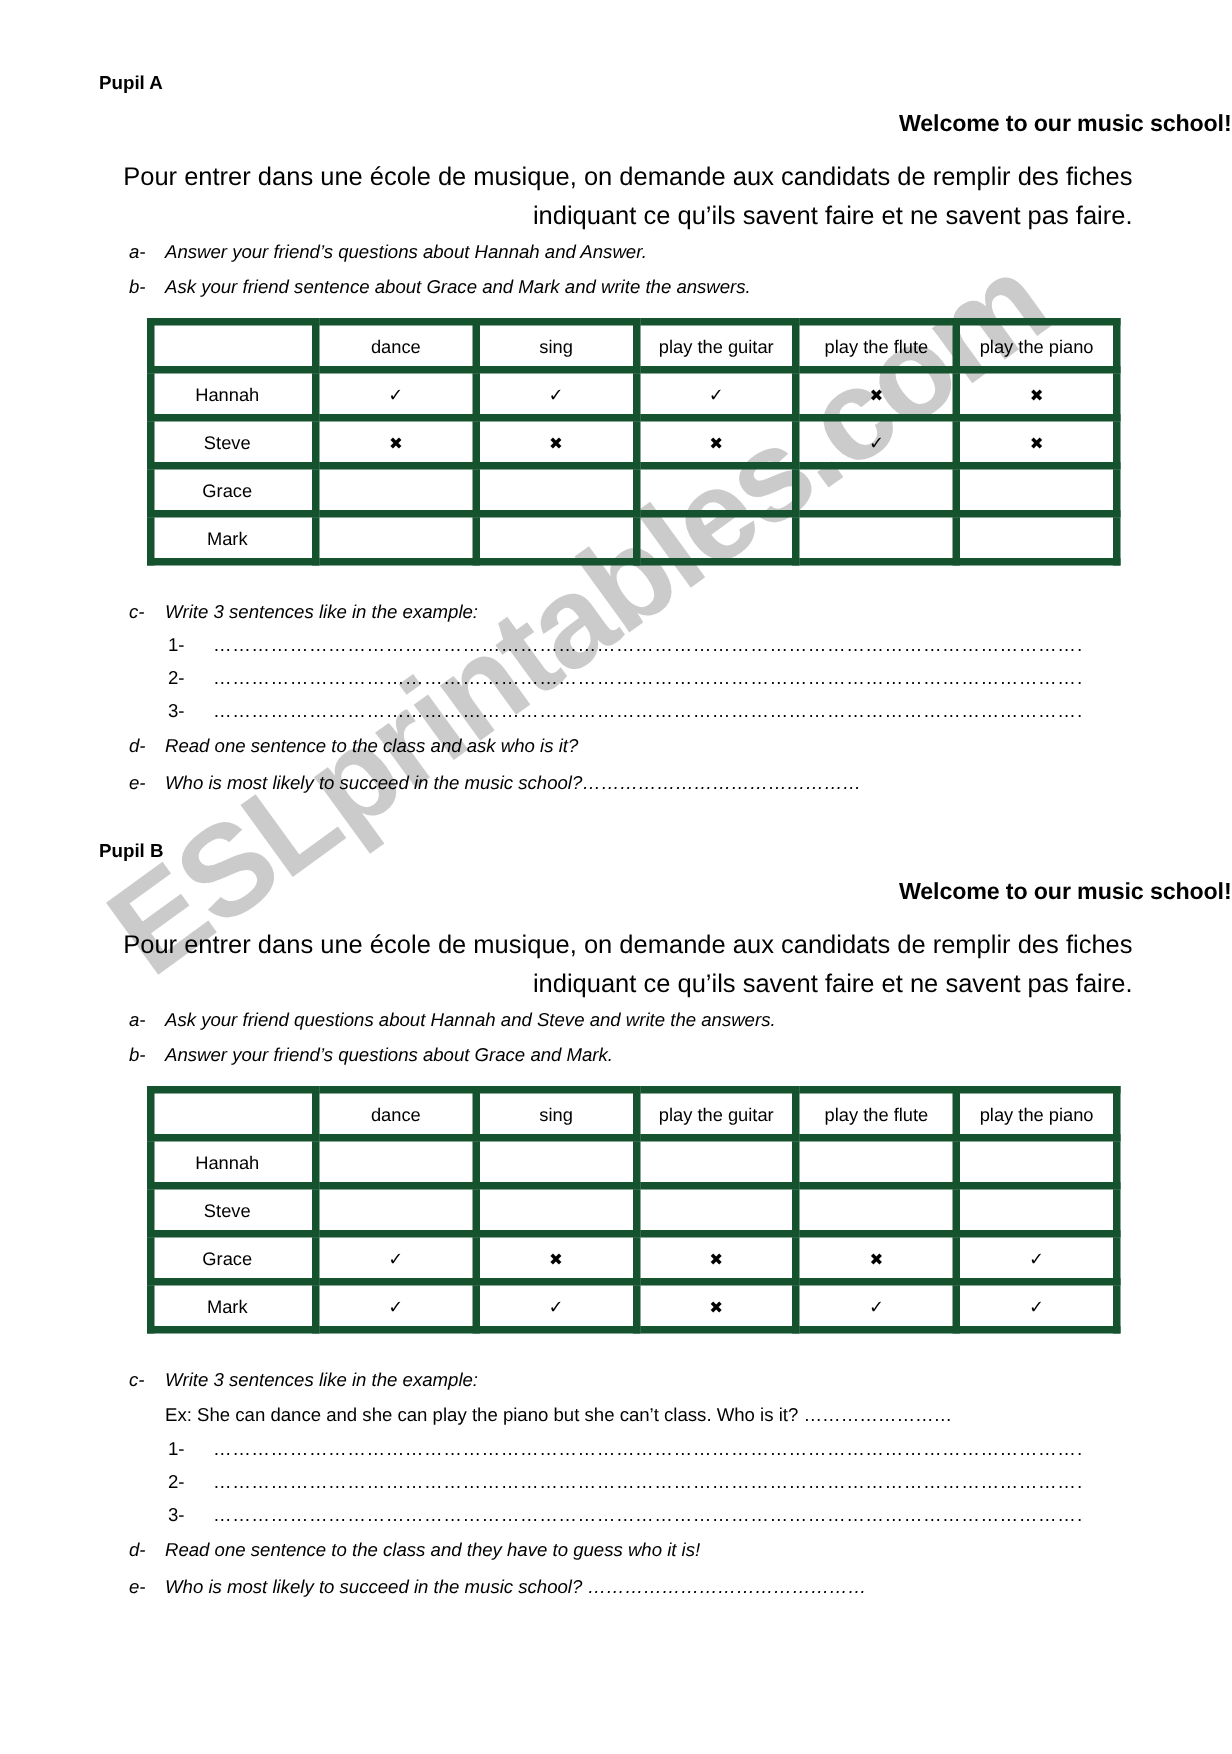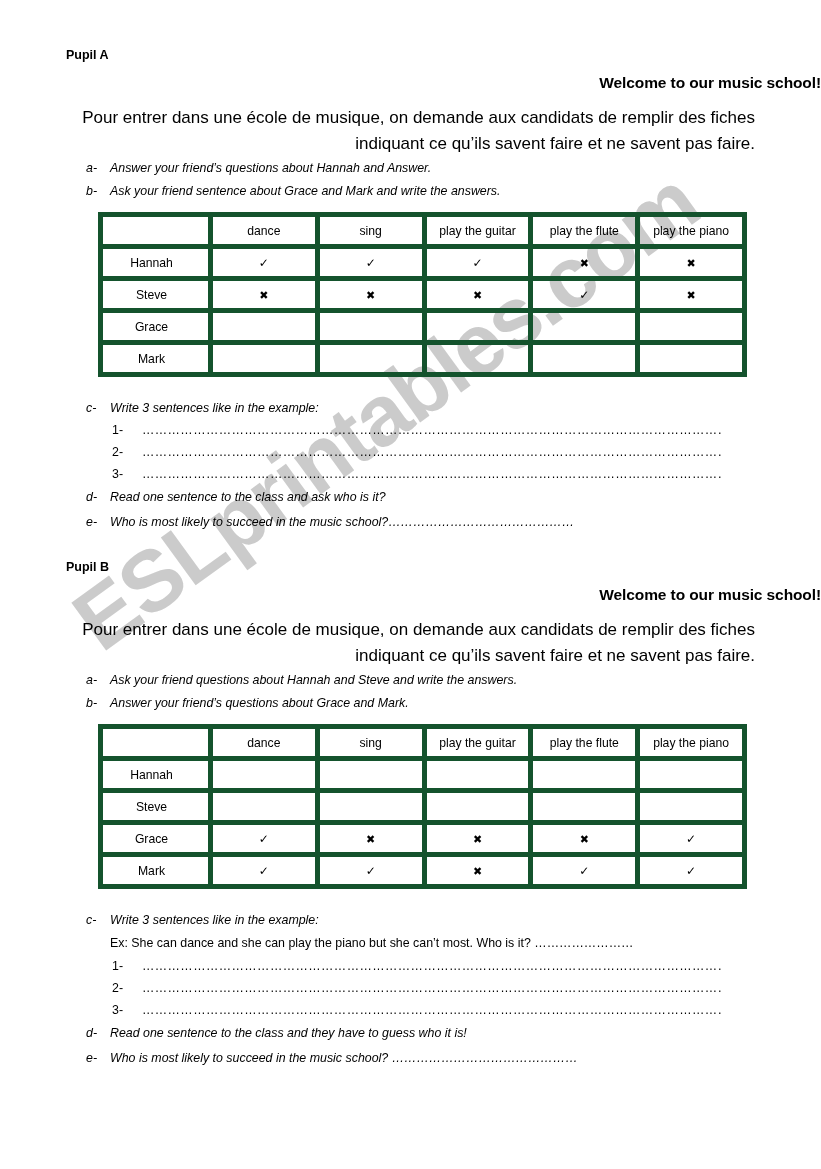--- a/index.html
+++ b/index.html
@@ -359,21 +359,21 @@
               <td class="mark-cell"><span class="mark-check">✓</span></td>
             </tr>
           </tbody>
       </table>
 
       <div class="cblock">
         <div class="c-head">
           <span class="task-letter">c-</span>
           <span class="task-text">Write 3 sentences like in the example:</span>
         </div>
-        <div class="c-example">Ex: She can dance and she can play the piano but she can’t most. Who is it? ……………………</div>
+        <div class="c-example">Ex: She can dance and she can play the piano but she can’t class. Who is it? ……………………</div>
 
         <div class="numbered-line">
           <span class="num">1-</span>
           <span class="dots">……………………………………………………………………………………………………………………………………………………………………</span>
         </div>
         <div class="numbered-line">
           <span class="num">2-</span>
           <span class="dots">……………………………………………………………………………………………………………………………………………………………………</span>
         </div>
         <div class="numbered-line">

